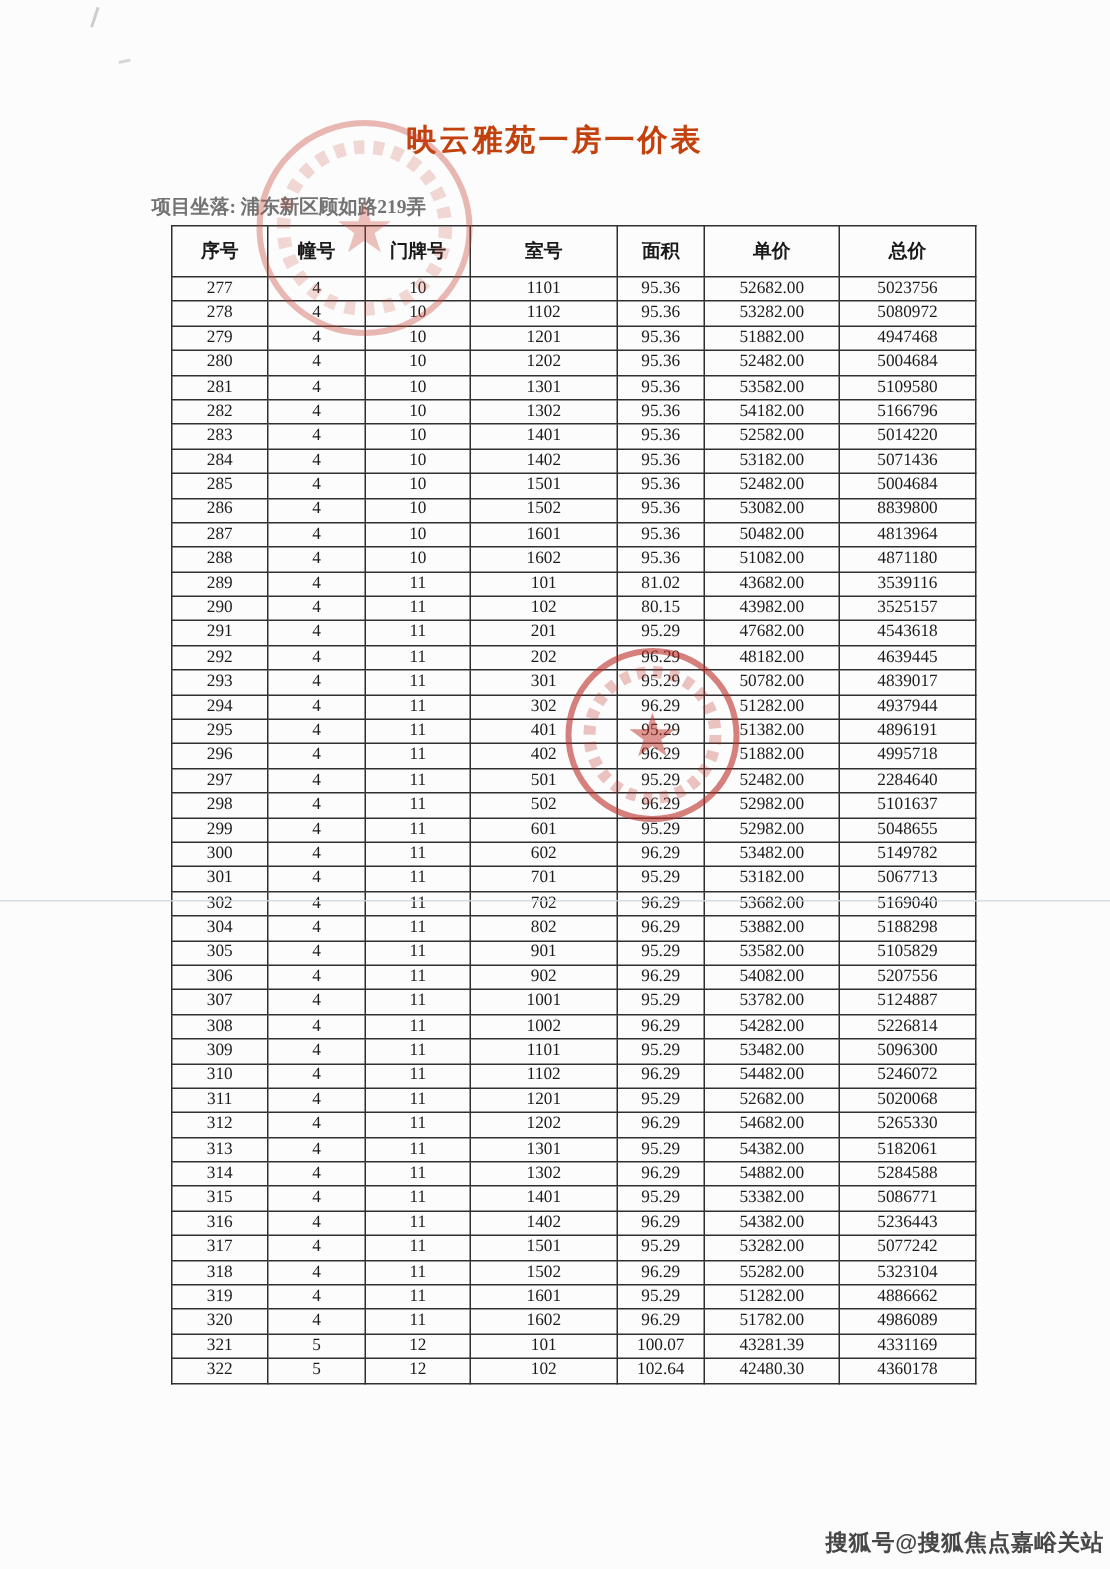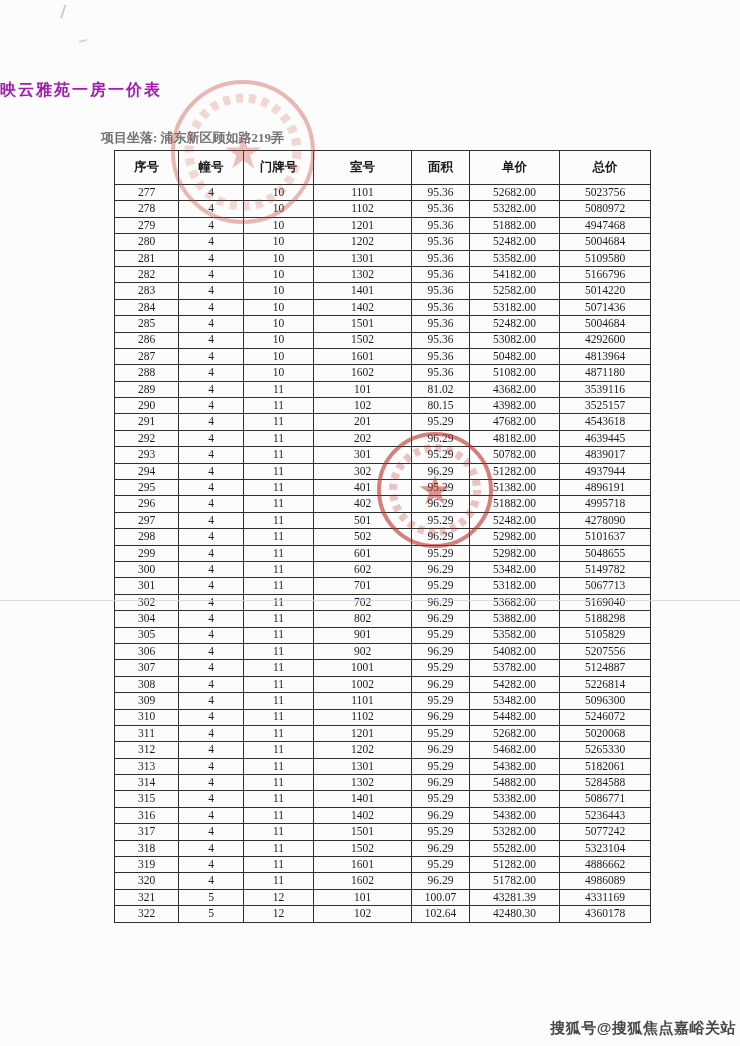--- a/index.html
+++ b/index.html
@@ -10,24 +10,25 @@
     height: 1046px;
     background: #fcfcfc;
     overflow: hidden;
     font-family: "Liberation Serif", "DejaVu Serif", serif;
     color: #1a1a1a;
   }
   .doc-title {
     position: absolute;
     top: 80px; left: 0;
     width: 740px;
-    font-size: 16px;
+    text-align: center;
+    font-size: 20px;
     font-weight: bold;
     letter-spacing: 2px;
-    color: #a21caf;
+    color: #c2410c;
   }
   .location {
     position: absolute;
     top: 129px; left: 101px;
     font-size: 13px;
     font-weight: bold;
     color: #737373;
   }
   table.price-table {
     position: absolute;
@@ -207,21 +208,21 @@
           <td>52482.00</td>
           <td>5004684</td>
         </tr>
         <tr>
           <td>286</td>
           <td>4</td>
           <td>10</td>
           <td>1502</td>
           <td>95.36</td>
           <td>53082.00</td>
-          <td>4292600</td>
+          <td>8839800</td>
         </tr>
         <tr>
           <td>287</td>
           <td>4</td>
           <td>10</td>
           <td>1601</td>
           <td>95.36</td>
           <td>50482.00</td>
           <td>4813964</td>
         </tr>
@@ -306,21 +307,21 @@
           <td>51882.00</td>
           <td>4995718</td>
         </tr>
         <tr>
           <td>297</td>
           <td>4</td>
           <td>11</td>
           <td>501</td>
           <td>95.29</td>
           <td>52482.00</td>
-          <td>4278090</td>
+          <td>2284640</td>
         </tr>
         <tr>
           <td>298</td>
           <td>4</td>
           <td>11</td>
           <td>502</td>
           <td>96.29</td>
           <td>52982.00</td>
           <td>5101637</td>
         </tr>

